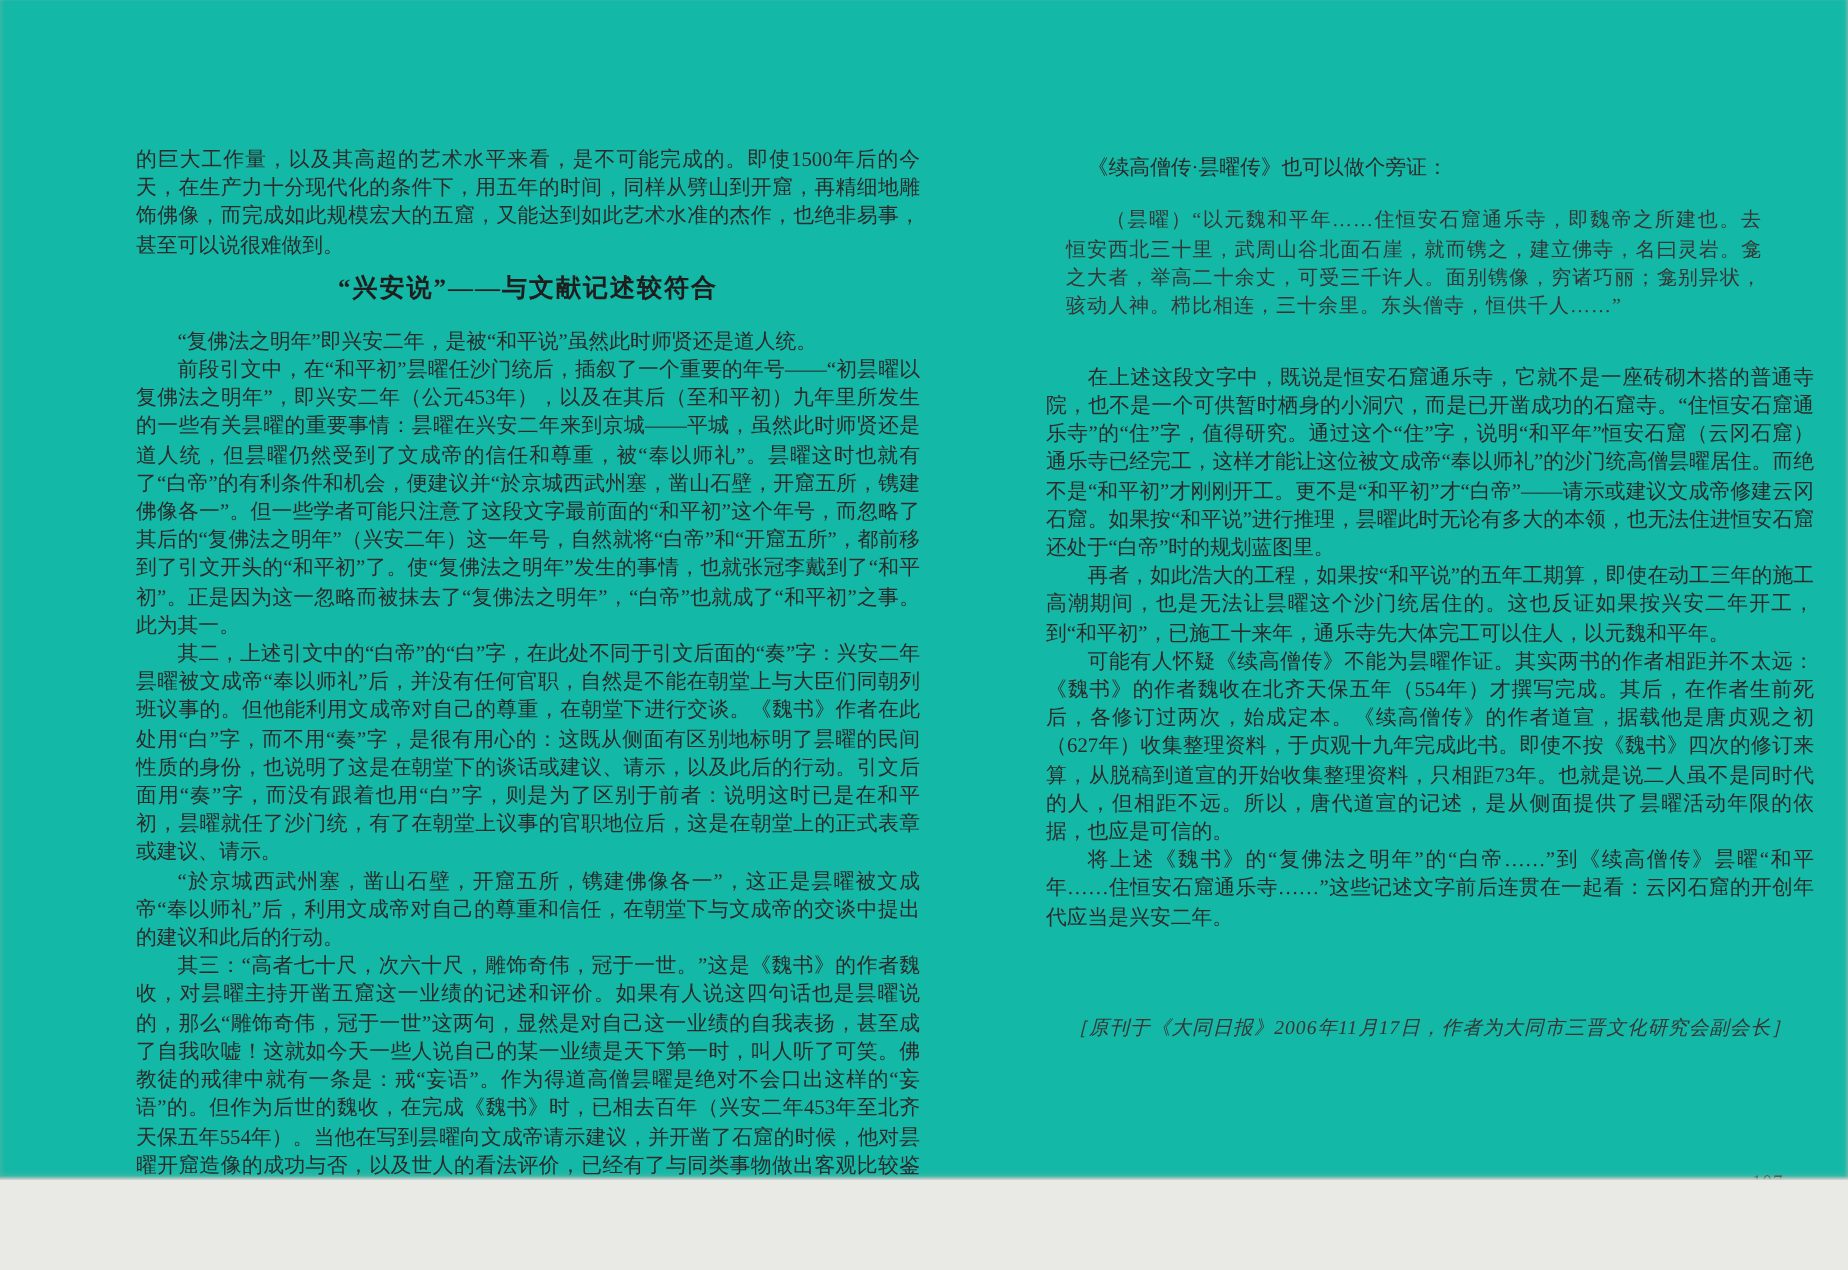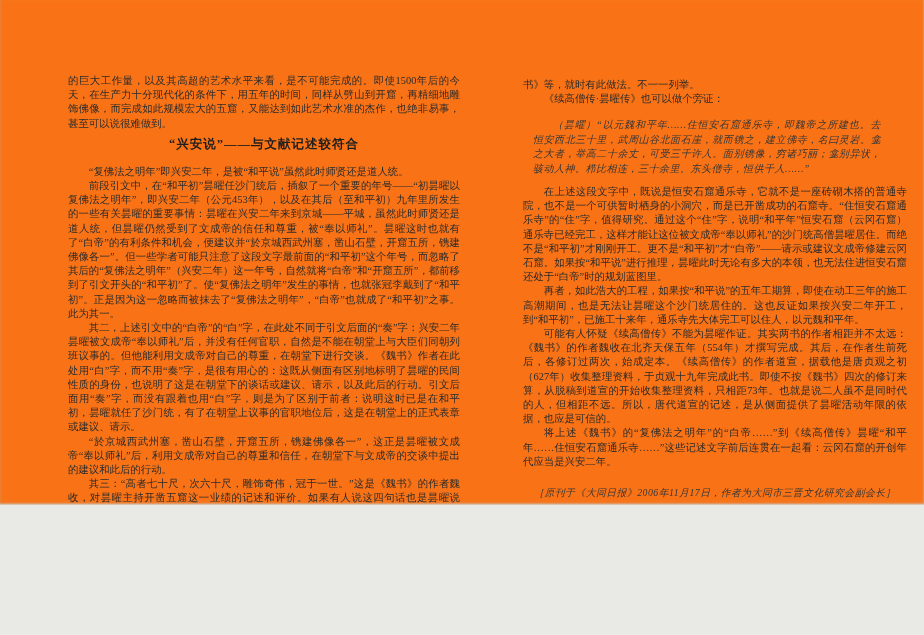--- a/index.html
+++ b/index.html
@@ -4,23 +4,23 @@
 <style>
   html, body {
     margin: 0;
     padding: 0;
     background: #e9e9e6;
     font-family: "Liberation Serif", "DejaVu Serif", serif;
   }
   .canvas {
     position: relative;
     width: 924px;
-    height: 505px;
+    height: 590px;
     margin: 0 auto;
-    background: #f97316;
+    background: #14b8a6;
     overflow: hidden;
     box-shadow: inset 0 -2px 3px rgba(180,178,170,0.45), inset -1px 0 1px rgba(200,198,190,0.3);
   }
   .scan-edge-bottom {
     position: absolute;
     left: 0;
     bottom: 0;
     width: 100%;
     height: 2px;
     background: linear-gradient(to bottom, rgba(0,0,0,0), #d8d6cf);
@@ -41,30 +41,29 @@
     margin: 5px 0 13px 0;
     padding: 0;
     font-size: 12.5px;
     line-height: 16px;
     font-weight: bold;
     text-align: center;
     letter-spacing: 1px;
     color: #1e1e1e;
   }
   .quote {
-    margin: 12px 26px 9px 10px;
-    font-style: italic;
+    margin: 12px 26px 21px 10px;
     font-size: 10px;
     line-height: 14.4px;
     text-indent: 2em;
     color: #363636;
     letter-spacing: 0.5px;
   }
   .source-note {
-    margin-top: 17px;
+    margin-top: 41px;
     text-align: center;
     font-style: italic;
     font-size: 9.8px;
     letter-spacing: 0.5px;
     color: #363636;
   }
   .pagenum {
     position: absolute;
     top: 587px;
     font-size: 9.5px;
@@ -83,21 +82,20 @@
     <p class="cont">的巨大工作量，以及其高超的艺术水平来看，是不可能完成的。即使1500年后的今天，在生产力十分现代化的条件下，用五年的时间，同样从劈山到开窟，再精细地雕饰佛像，而完成如此规模宏大的五窟，又能达到如此艺术水准的杰作，也绝非易事，甚至可以说很难做到。</p>
     <h2 class="heading">“兴安说”——与文献记述较符合</h2>
     <p class="indent">“复佛法之明年”即兴安二年，是被“和平说”虽然此时师贤还是道人统。</p>
     <p class="indent">前段引文中，在“和平初”昙曜任沙门统后，插叙了一个重要的年号——“初昙曜以复佛法之明年”，即兴安二年（公元453年），以及在其后（至和平初）九年里所发生的一些有关昙曜的重要事情：昙曜在兴安二年来到京城——平城，虽然此时师贤还是道人统，但昙曜仍然受到了文成帝的信任和尊重，被“奉以师礼”。昙曜这时也就有了“白帝”的有利条件和机会，便建议并“於京城西武州塞，凿山石壁，开窟五所，镌建佛像各一”。但一些学者可能只注意了这段文字最前面的“和平初”这个年号，而忽略了其后的“复佛法之明年”（兴安二年）这一年号，自然就将“白帝”和“开窟五所”，都前移到了引文开头的“和平初”了。使“复佛法之明年”发生的事情，也就张冠李戴到了“和平初”。正是因为这一忽略而被抹去了“复佛法之明年”，“白帝”也就成了“和平初”之事。此为其一。</p>
     <p class="indent">其二，上述引文中的“白帝”的“白”字，在此处不同于引文后面的“奏”字：兴安二年昙曜被文成帝“奉以师礼”后，并没有任何官职，自然是不能在朝堂上与大臣们同朝列班议事的。但他能利用文成帝对自己的尊重，在朝堂下进行交谈。《魏书》作者在此处用“白”字，而不用“奏”字，是很有用心的：这既从侧面有区别地标明了昙曜的民间性质的身份，也说明了这是在朝堂下的谈话或建议、请示，以及此后的行动。引文后面用“奏”字，而没有跟着也用“白”字，则是为了区别于前者：说明这时已是在和平初，昙曜就任了沙门统，有了在朝堂上议事的官职地位后，这是在朝堂上的正式表章或建议、请示。</p>
     <p class="indent">“於京城西武州塞，凿山石壁，开窟五所，镌建佛像各一”，这正是昙曜被文成帝“奉以师礼”后，利用文成帝对自己的尊重和信任，在朝堂下与文成帝的交谈中提出的建议和此后的行动。</p>
     <p class="indent">其三：“高者七十尺，次六十尺，雕饰奇伟，冠于一世。”这是《魏书》的作者魏收，对昙曜主持开凿五窟这一业绩的记述和评价。如果有人说这四句话也是昙曜说的，那么“雕饰奇伟，冠于一世”这两句，显然是对自己这一业绩的自我表扬，甚至成了自我吹嘘！这就如今天一些人说自己的某一业绩是天下第一时，叫人听了可笑。佛教徒的戒律中就有一条是：戒“妄语”。作为得道高僧昙曜是绝对不会口出这样的“妄语”的。但作为后世的魏收，在完成《魏书》时，已相去百年（兴安二年453年至北齐天保五年554年）。当他在写到昙曜向文成帝请示建议，并开凿了石窟的时候，他对昙曜开窟造像的成功与否，以及世人的看法评价，已经有了与同类事物做出客观比较鉴别的时间与空间，便发出了由衷的赞叹和高度评价。用“雕饰奇伟，冠于一世”来评价五窟，则是用语贴切，评价准确。这种修史者在叙述一个人或一件事时，加上几句有褒或有贬的评语或议论，并不少见。例如在《魏书》以前的《史记》、《汉</p>
   </div>
 
   <div class="text-block text-block-right">
-    <p class="cont">书》等，就时有此做法。不一一列举。</p>
     <p class="indent">《续高僧传·昙曜传》也可以做个旁证：</p>
     <div class="quote">（昙曜）“以元魏和平年……住恒安石窟通乐寺，即魏帝之所建也。去恒安西北三十里，武周山谷北面石崖，就而镌之，建立佛寺，名曰灵岩。龛之大者，举高二十余丈，可受三千许人。面别镌像，穷诸巧丽；龛别异状，骇动人神。栉比相连，三十余里。东头僧寺，恒供千人……”</div>
     <p class="indent">在上述这段文字中，既说是恒安石窟通乐寺，它就不是一座砖砌木搭的普通寺院，也不是一个可供暂时栖身的小洞穴，而是已开凿成功的石窟寺。“住恒安石窟通乐寺”的“住”字，值得研究。通过这个“住”字，说明“和平年”恒安石窟（云冈石窟）通乐寺已经完工，这样才能让这位被文成帝“奉以师礼”的沙门统高僧昙曜居住。而绝不是“和平初”才刚刚开工。更不是“和平初”才“白帝”——请示或建议文成帝修建云冈石窟。如果按“和平说”进行推理，昙曜此时无论有多大的本领，也无法住进恒安石窟还处于“白帝”时的规划蓝图里。</p>
     <p class="indent">再者，如此浩大的工程，如果按“和平说”的五年工期算，即使在动工三年的施工高潮期间，也是无法让昙曜这个沙门统居住的。这也反证如果按兴安二年开工，到“和平初”，已施工十来年，通乐寺先大体完工可以住人，以元魏和平年。</p>
     <p class="indent">可能有人怀疑《续高僧传》不能为昙曜作证。其实两书的作者相距并不太远：《魏书》的作者魏收在北齐天保五年（554年）才撰写完成。其后，在作者生前死后，各修订过两次，始成定本。《续高僧传》的作者道宣，据载他是唐贞观之初（627年）收集整理资料，于贞观十九年完成此书。即使不按《魏书》四次的修订来算，从脱稿到道宣的开始收集整理资料，只相距73年。也就是说二人虽不是同时代的人，但相距不远。所以，唐代道宣的记述，是从侧面提供了昙曜活动年限的依据，也应是可信的。</p>
     <p class="indent">将上述《魏书》的“复佛法之明年”的“白帝……”到《续高僧传》昙曜“和平年……住恒安石窟通乐寺……”这些记述文字前后连贯在一起看：云冈石窟的开创年代应当是兴安二年。</p>
     <p class="source-note">［原刊于《大同日报》2006年11月17日，作者为大同市三晋文化研究会副会长］</p>
   </div>
 
   <div class="pagenum pagenum-left">106</div>

